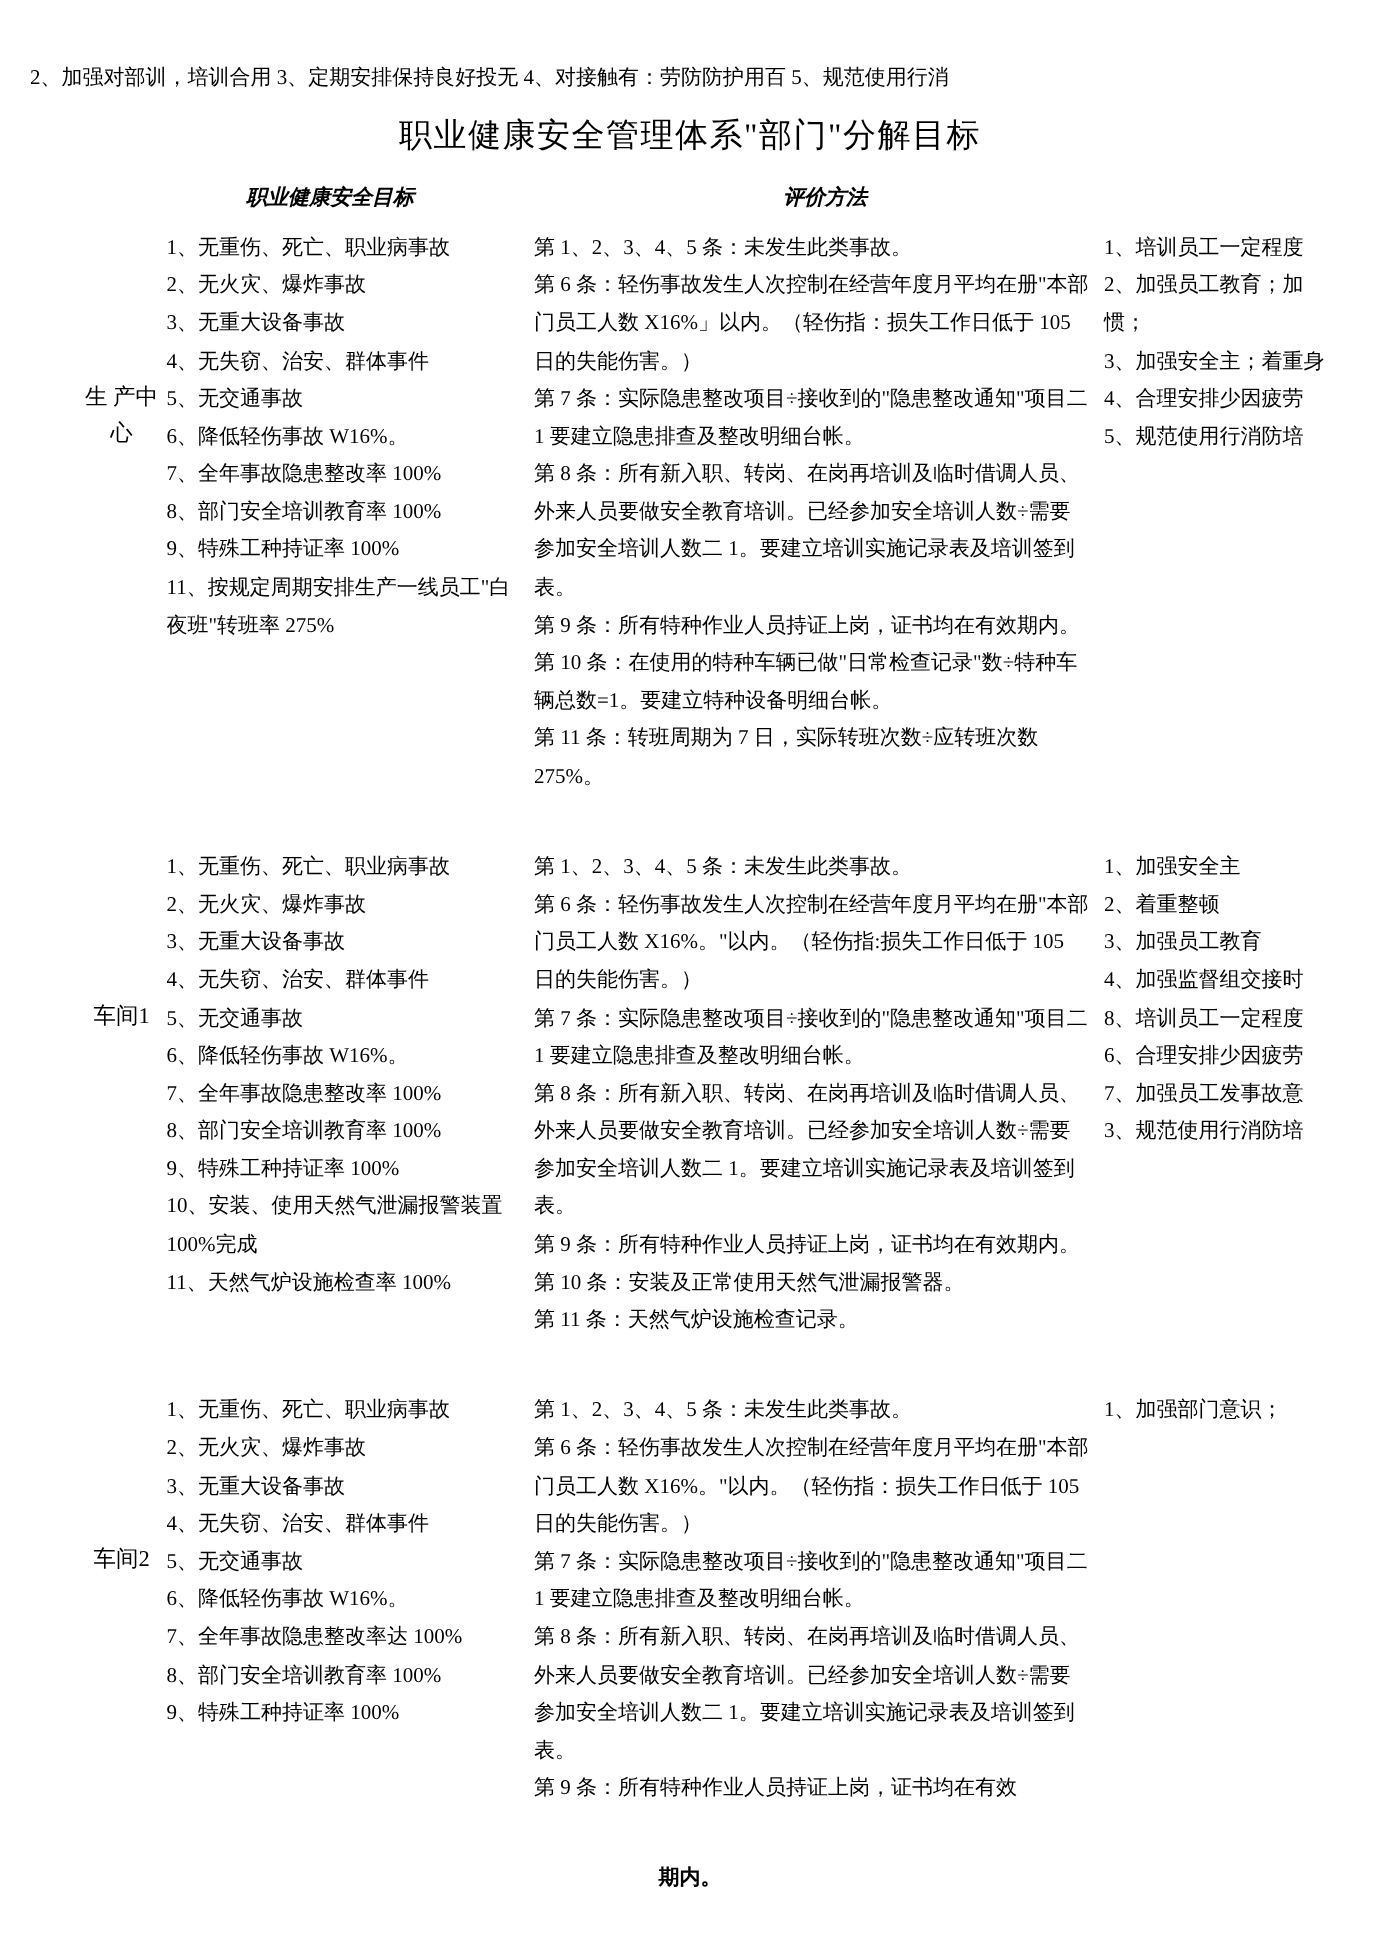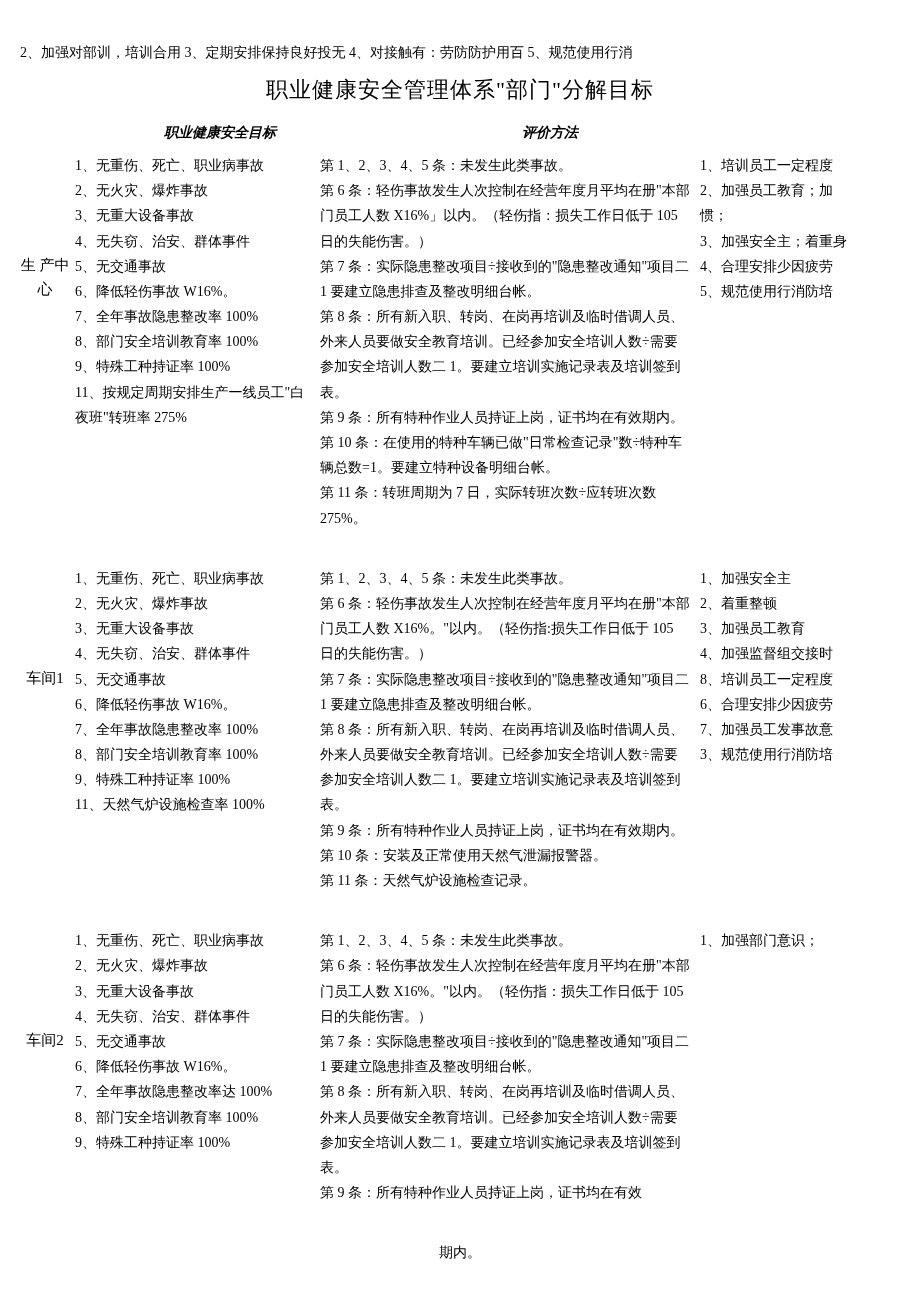--- a/index.html
+++ b/index.html
@@ -40,20 +40,21 @@
       align-items: flex-start;
       margin-bottom: 35px;
     }
     .dept-label {
       width: 50px;
       font-size: 15px;
       padding-top: 100px;
       text-align: center;
       line-height: 1.6;
       flex-shrink: 0;
+      margin-left: 36px;
     }
     .goals {
       width: 240px;
       padding-right: 10px;
       flex-shrink: 0;
     }
     .evaluation {
       width: 370px;
       padding-right: 10px;
       flex-shrink: 0;
@@ -67,20 +68,21 @@
       padding: 0;
     }
     .goals .list-item {
       padding-left: 5px;
     }
     .measures .list-item {
       padding-left: 0;
     }
     .footer-line {
       text-align: center;
+      font-weight: bold;
     }
   </style>
 </head>
 <body>
 
 <div class="header-line">2、加强对部训，培训合用 3、定期安排保持良好投无 4、对接触有：劳防防护用百 5、规范使用行消</div>
 <h1 class="title">职业健康安全管理体系"部门"分解目标</h1>
 
 <div class="col-headers">
   <div class="spacer"></div>
@@ -125,20 +127,21 @@
       <div class="goals">
         <div class="list-item">1、无重伤、死亡、职业病事故</div>
         <div class="list-item">2、无火灾、爆炸事故</div>
         <div class="list-item">3、无重大设备事故</div>
         <div class="list-item">4、无失窃、治安、群体事件</div>
         <div class="list-item">5、无交通事故</div>
         <div class="list-item">6、降低轻伤事故 W16%。</div>
         <div class="list-item">7、全年事故隐患整改率 100%</div>
         <div class="list-item">8、部门安全培训教育率 100%</div>
         <div class="list-item">9、特殊工种持证率 100%</div>
+        <div class="list-item">10、安装、使用天然气泄漏报警装置 100%完成</div>
         <div class="list-item">11、天然气炉设施检查率 100%</div>
       </div>
       <div class="evaluation">
         <div class="list-item">第 1、2、3、4、5 条：未发生此类事故。</div>
         <div class="list-item">第 6 条：轻伤事故发生人次控制在经营年度月平均在册"本部门员工人数 X16%。"以内。（轻伤指:损失工作日低于 105 日的失能伤害。）</div>
         <div class="list-item">第 7 条：实际隐患整改项目÷接收到的"隐患整改通知"项目二 1 要建立隐患排查及整改明细台帐。</div>
         <div class="list-item">第 8 条：所有新入职、转岗、在岗再培训及临时借调人员、外来人员要做安全教育培训。已经参加安全培训人数÷需要参加安全培训人数二 1。要建立培训实施记录表及培训签到表。</div>
         <div class="list-item">第 9 条：所有特种作业人员持证上岗，证书均在有效期内。</div>
         <div class="list-item">第 10 条：安装及正常使用天然气泄漏报警器。</div>
         <div class="list-item">第 11 条：天然气炉设施检查记录。</div>

